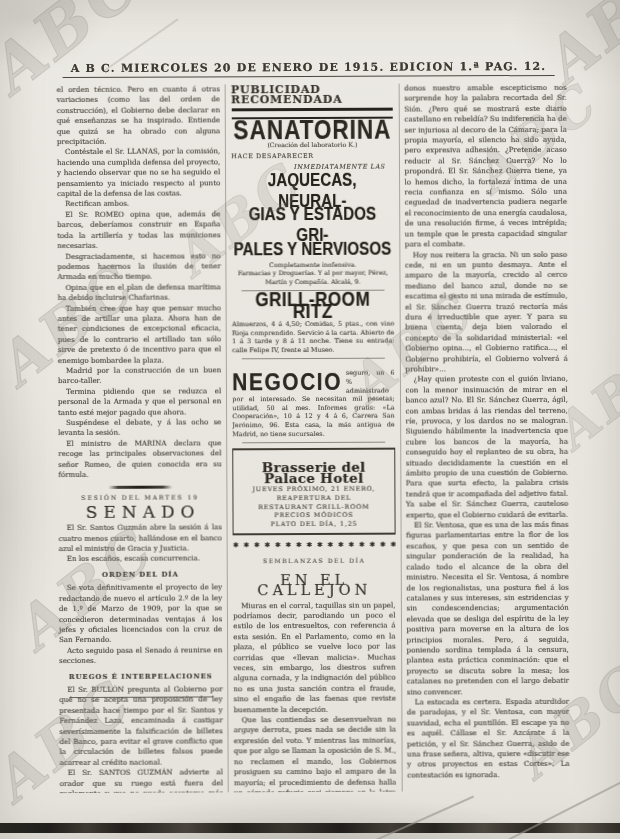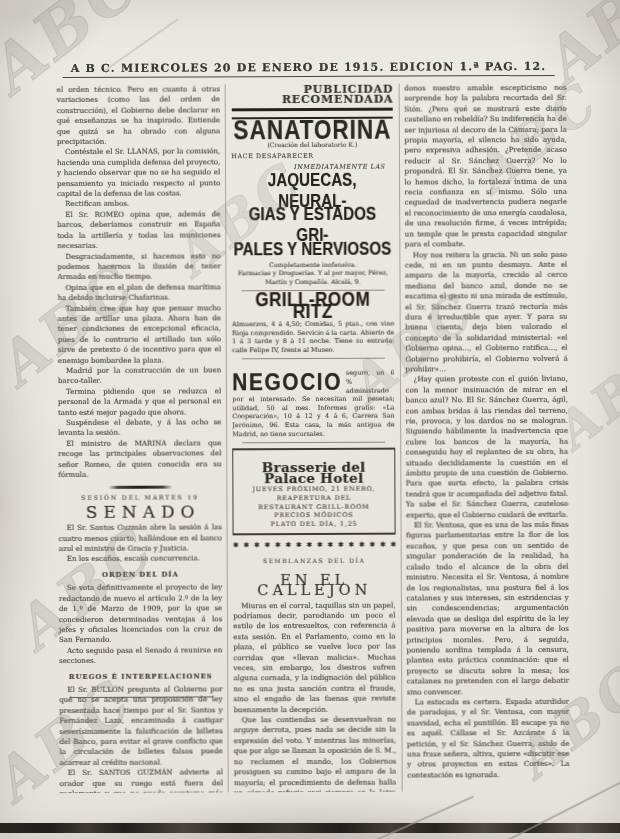--- a/index.html
+++ b/index.html
@@ -34,21 +34,21 @@
 
   
   .senado-divider{width:64px;height:3px;margin:6px auto 4px;
     background:linear-gradient(90deg, transparent, #45413a 15%, #23201b 45%, #23201b 55%, #45413a 85%, transparent);}
   .session-label{text-align:center;font-size:6.2px;letter-spacing:1.8px;color:#56524a;margin:1px 0 3px;}
   .senado-title{text-align:center;font-size:17px;font-weight:normal;letter-spacing:6px;padding-left:6px;color:#38342d;margin:3px 0 6px;}
   .subhead{text-align:center;font-size:6.8px;font-weight:bold;letter-spacing:1px;color:#45413a;margin:5px 0 3px;}
   .subhead .u{border-bottom:1px solid rgba(69,65,58,0.8);padding-bottom:16px;}
 
   
-  .pub-title{text-align:right;font-weight:bold;font-size:11px;letter-spacing:0.8px;color:#37332c;margin:1px 0 2px;}
+  .pub-title{text-align:left;font-weight:bold;font-size:11px;letter-spacing:0.8px;color:#37332c;margin:1px 0 2px;}
   .pub-bar{height:6px;border-top:3px solid #26231e;border-bottom:2px solid #26231e;margin:0 1px 5px;}
   .ad{text-align:center;}
   .ad-sanatorina-name{display:inline-block;font-family:"Liberation Sans",sans-serif;font-weight:bold;font-size:23px;letter-spacing:1px;transform:scale(0.98,1.18);color:#2b2822;margin-top:1px;}
   .ad-sub{font-size:6.2px;line-height:8px;color:#4a463e;}
   .ad-line-left{text-align:left;font-size:6.4px;letter-spacing:0.6px;margin-top:2px;}
   .ad-line-right{text-align:right;font-size:6.4px;letter-spacing:0.6px;font-style:italic;padding-right:8px;}
   .ad-headline-wrap{margin:2px 0 3px;}
   .ad-headline{display:block;font-family:"Liberation Sans",sans-serif;font-weight:900;font-size:15.5px;line-height:16.8px;transform:scale(0.98,1.22);color:#24211b;}
   .ad-foot{font-size:6.3px;line-height:8.4px;}
   .ad-rule{border:none;border-top:1px solid rgba(90,86,78,0.65);margin:4px 10px;}

